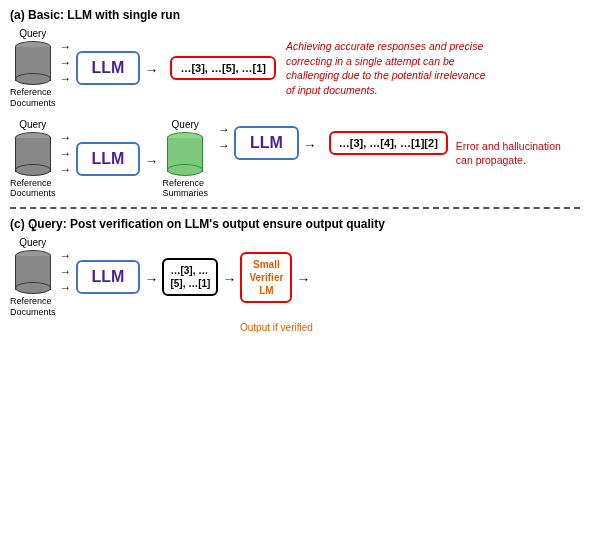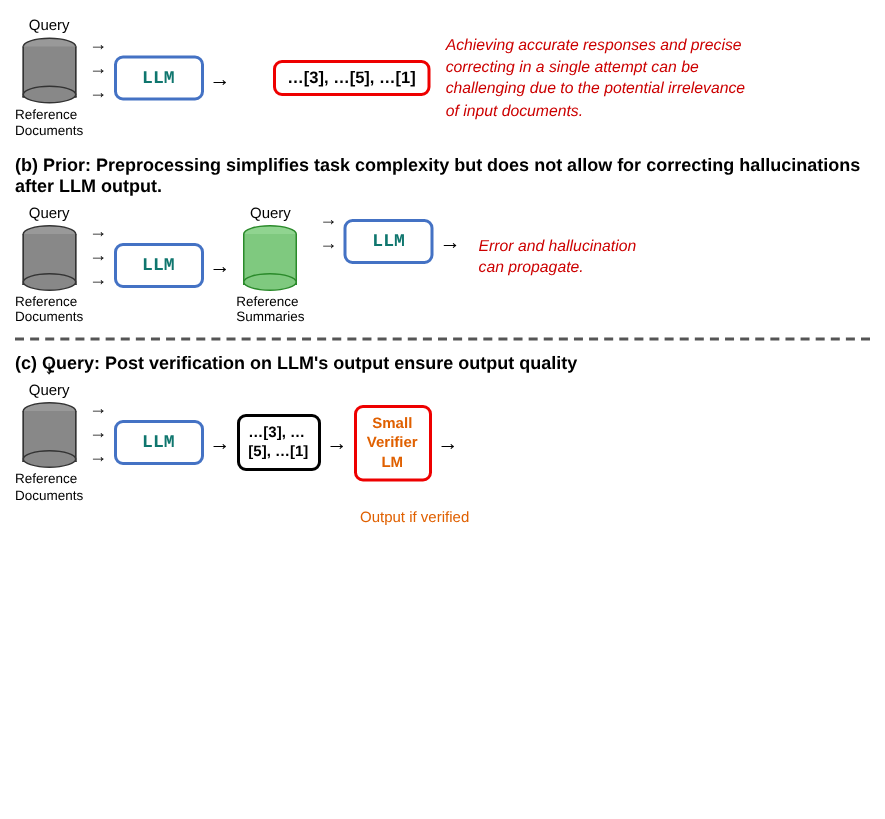--- a/index.html
+++ b/index.html
@@ -75,55 +75,53 @@
       font-size: 9px;
       margin-top: 2px;
       line-height: 1.2;
     }
 
     
     .llm-box {
       border: 2px solid #4472c4;
       border-radius: 6px;
       padding: 6px 14px;
-      font-size: 12px;
-      font-weight: bold;
-      color: #0f766e;
+      font-size: 16px;
+      font-weight: bold;
+      color: #4c1d95;
       background: #fff;
       min-width: 60px;
       text-align: center;
-      font-family: Liberation Mono, monospace;
     }
 
     
     .output-box {
       border: 2px solid #e00;
       border-radius: 6px;
       padding: 4px 8px;
       font-size: 11px;
       font-weight: bold;
       color: #000;
-      margin-left: 24px;
+      margin-left: 8px;
     }
 
     .red-text {
       color: #cc0000;
       font-size: 10.5px;
       margin-left: 10px;
       max-width: 200px;
       line-height: 1.4;
       font-style: italic;
     }
 
     .error-text {
       color: #cc0000;
       font-size: 10.5px;
       margin-left: 8px;
       line-height: 1.4;
-      font-style: italic;
       margin-top: 20px;
     }
 
     
     .db-green .cyl-body {
       background: #7fc97f !important;
     }
     .db-green .cyl-top {
       background: #90d490 !important;
     }
@@ -220,20 +218,21 @@
     .section-b-right {
       display: flex;
       align-items: center;
       margin-left: 6px;
     }
   </style>
 </head>
 <body>
 
 <div class="section section-a">
+  <div class="section-title">(a) Basic: LLM with single run</div>
 
   <div class="diagram">
 
     <div class="db-with-label">
       <div class="query-label">Query</div>
       <div class="db-cylinder">
         <div class="cyl-top"></div>
         <div class="cyl-body"></div>
         <div class="cyl-bottom-ellipse"></div>
       </div>
@@ -251,21 +250,20 @@
 
     <div class="between-arrow">→</div>
 
     <div class="output-box">…[3], …[5], …[1]</div>
 
     <div class="red-text">Achieving accurate responses and precise correcting in a single attempt can be challenging due to the potential irrelevance of input documents.</div>
   </div>
 </div>
 
 <div class="section section-b">
-  <div class="section-title" style="max-width:570px;">(b) Prior: Preprocessing simplifies task complexity but does not allow for correcting hallucinations after LLM output.</div>
 
   <div class="section-b-main">
 
     <div class="section-b-left">
       <div class="db-with-label">
         <div class="query-label">Query</div>
         <div class="db-cylinder">
           <div class="cyl-top"></div>
           <div class="cyl-body"></div>
           <div class="cyl-bottom-ellipse"></div>
@@ -299,20 +297,21 @@
     <div class="section-b-right">
       <div style="display:flex;flex-direction:column;margin:0 4px;margin-top:-14px;">
         <span style="font-size:12px;">→</span>
         <span style="font-size:12px;margin-top:2px;">→</span>
       </div>
 
       <div class="llm-box">LLM</div>
 
       <div class="between-arrow">→</div>
 
+      <div class="output-box">…[3], …[4], …[1][2]</div>
 
       <div class="error-text" style="white-space:pre-line;">Error and hallucination
 can propagate.</div>
     </div>
   </div>
 </div>
 
 <hr class="dashed-divider">
 
 <div class="section section-c">

